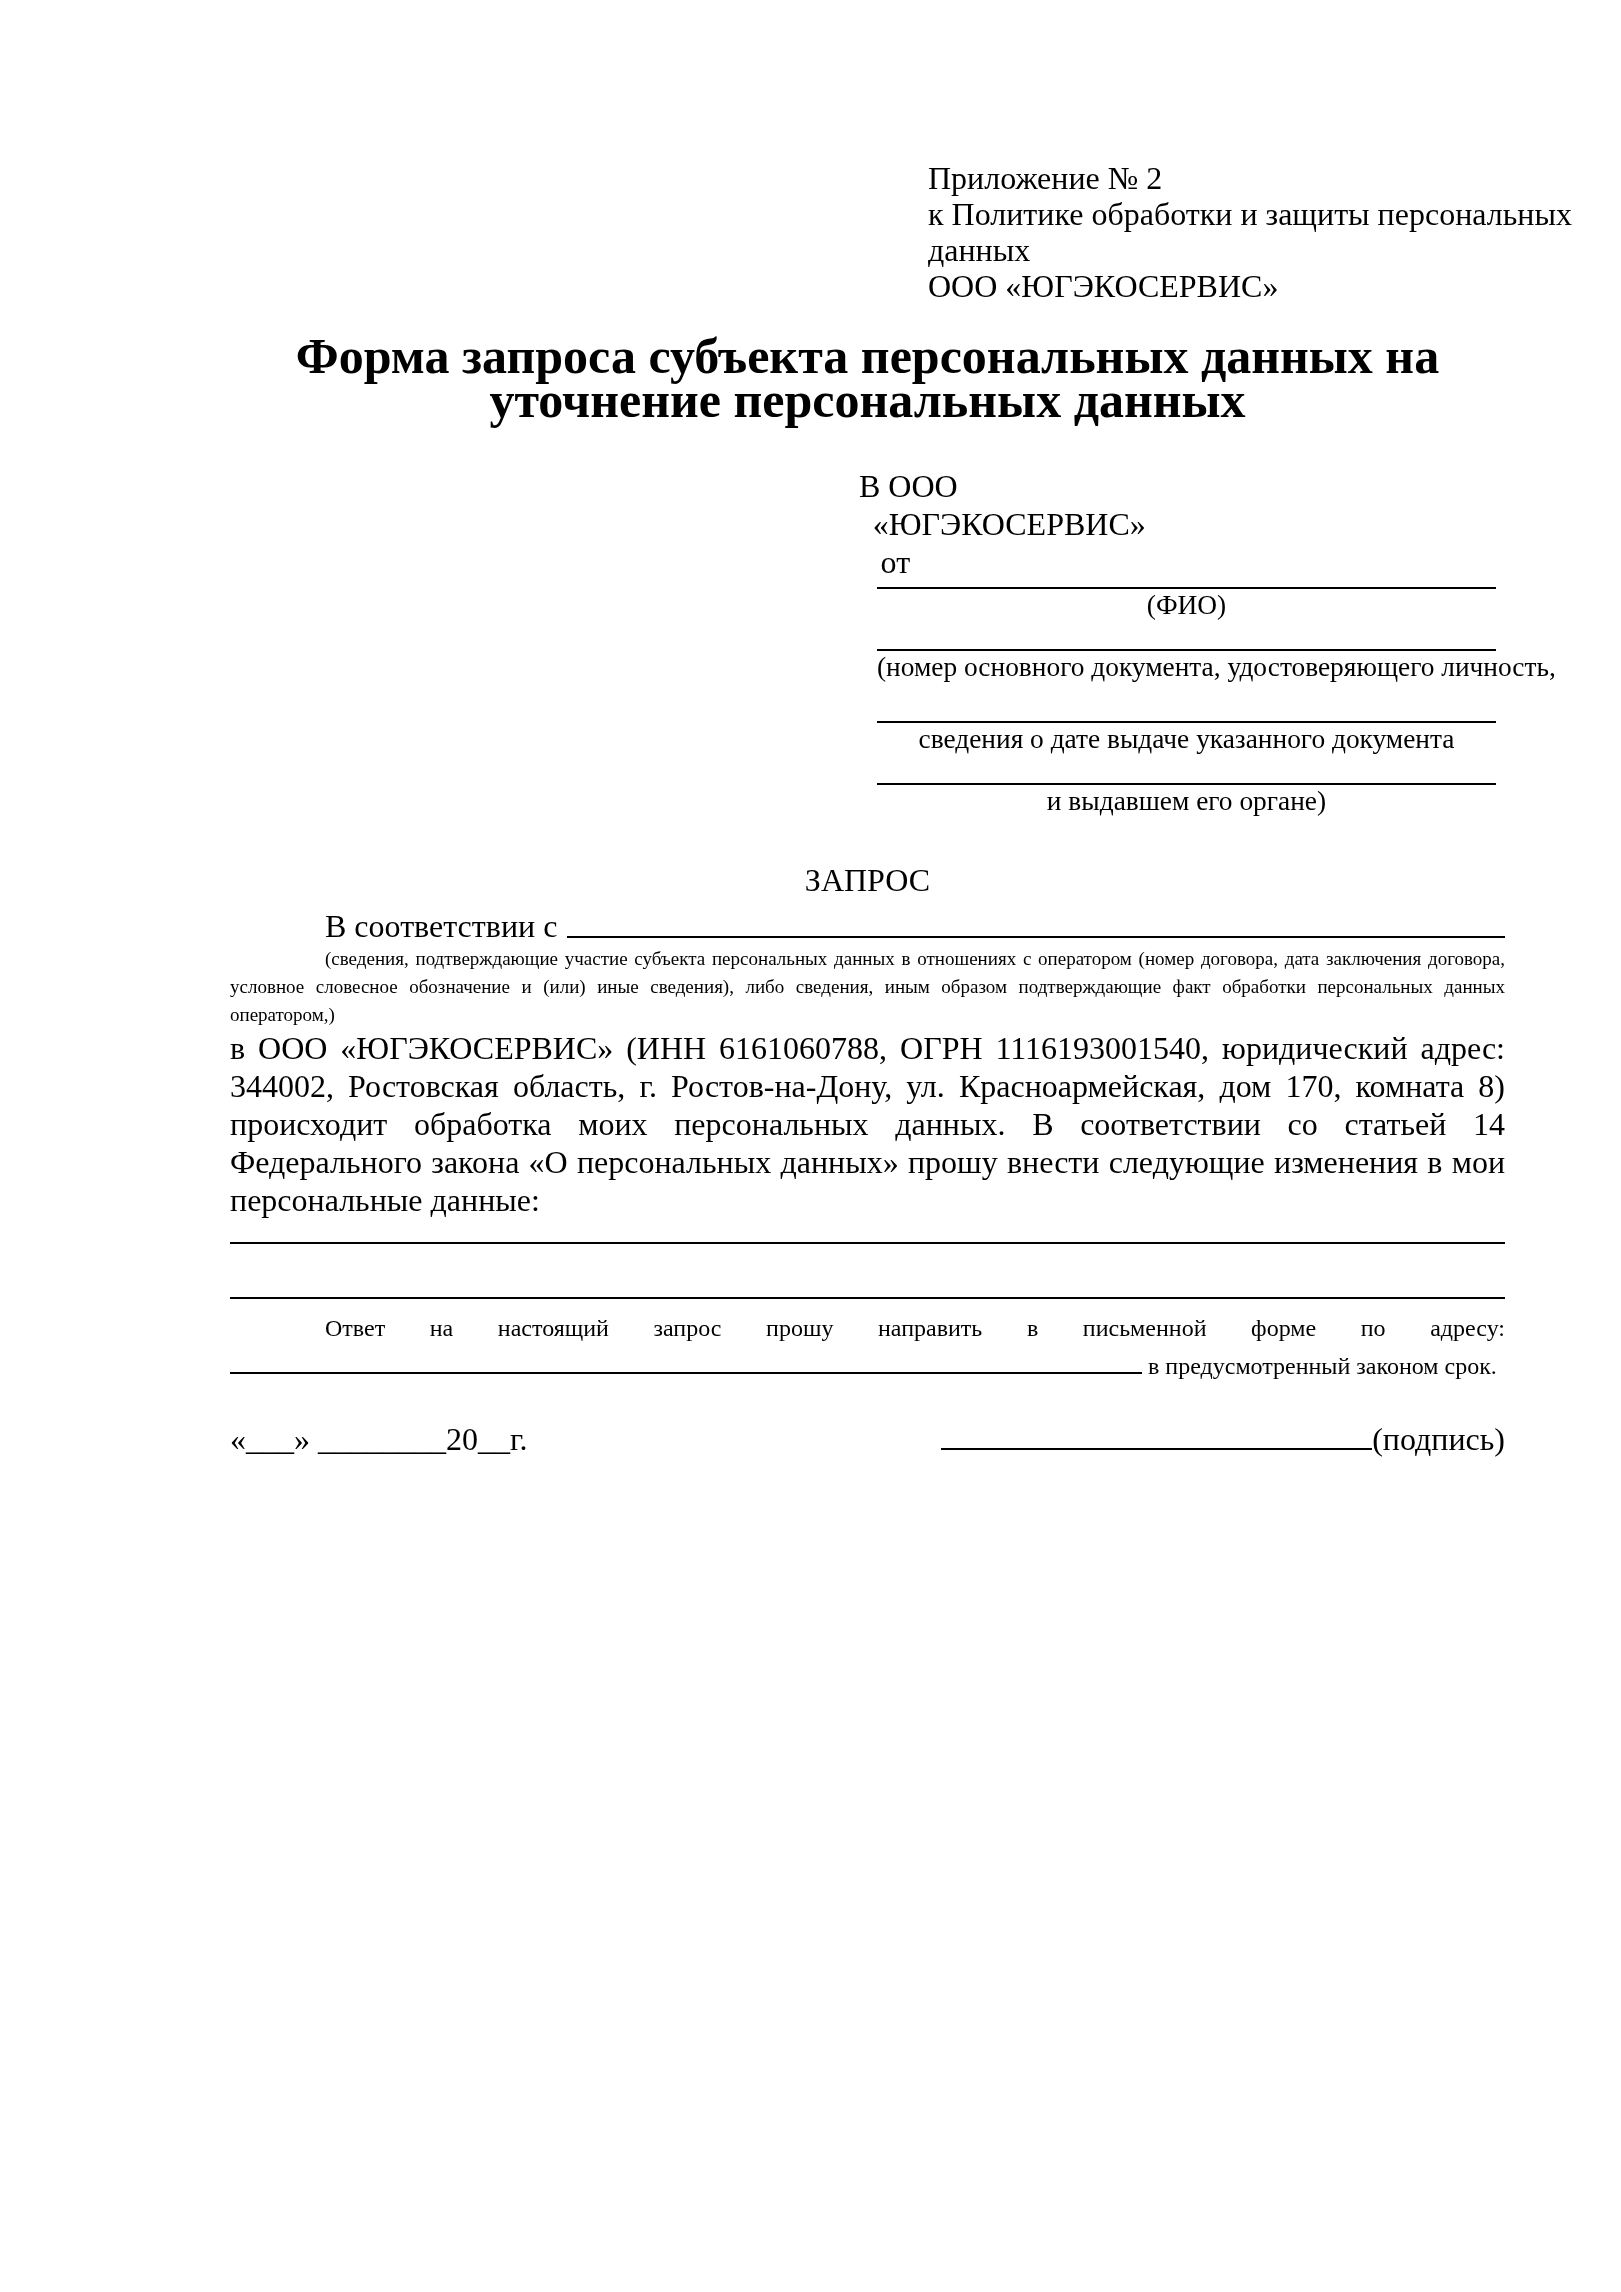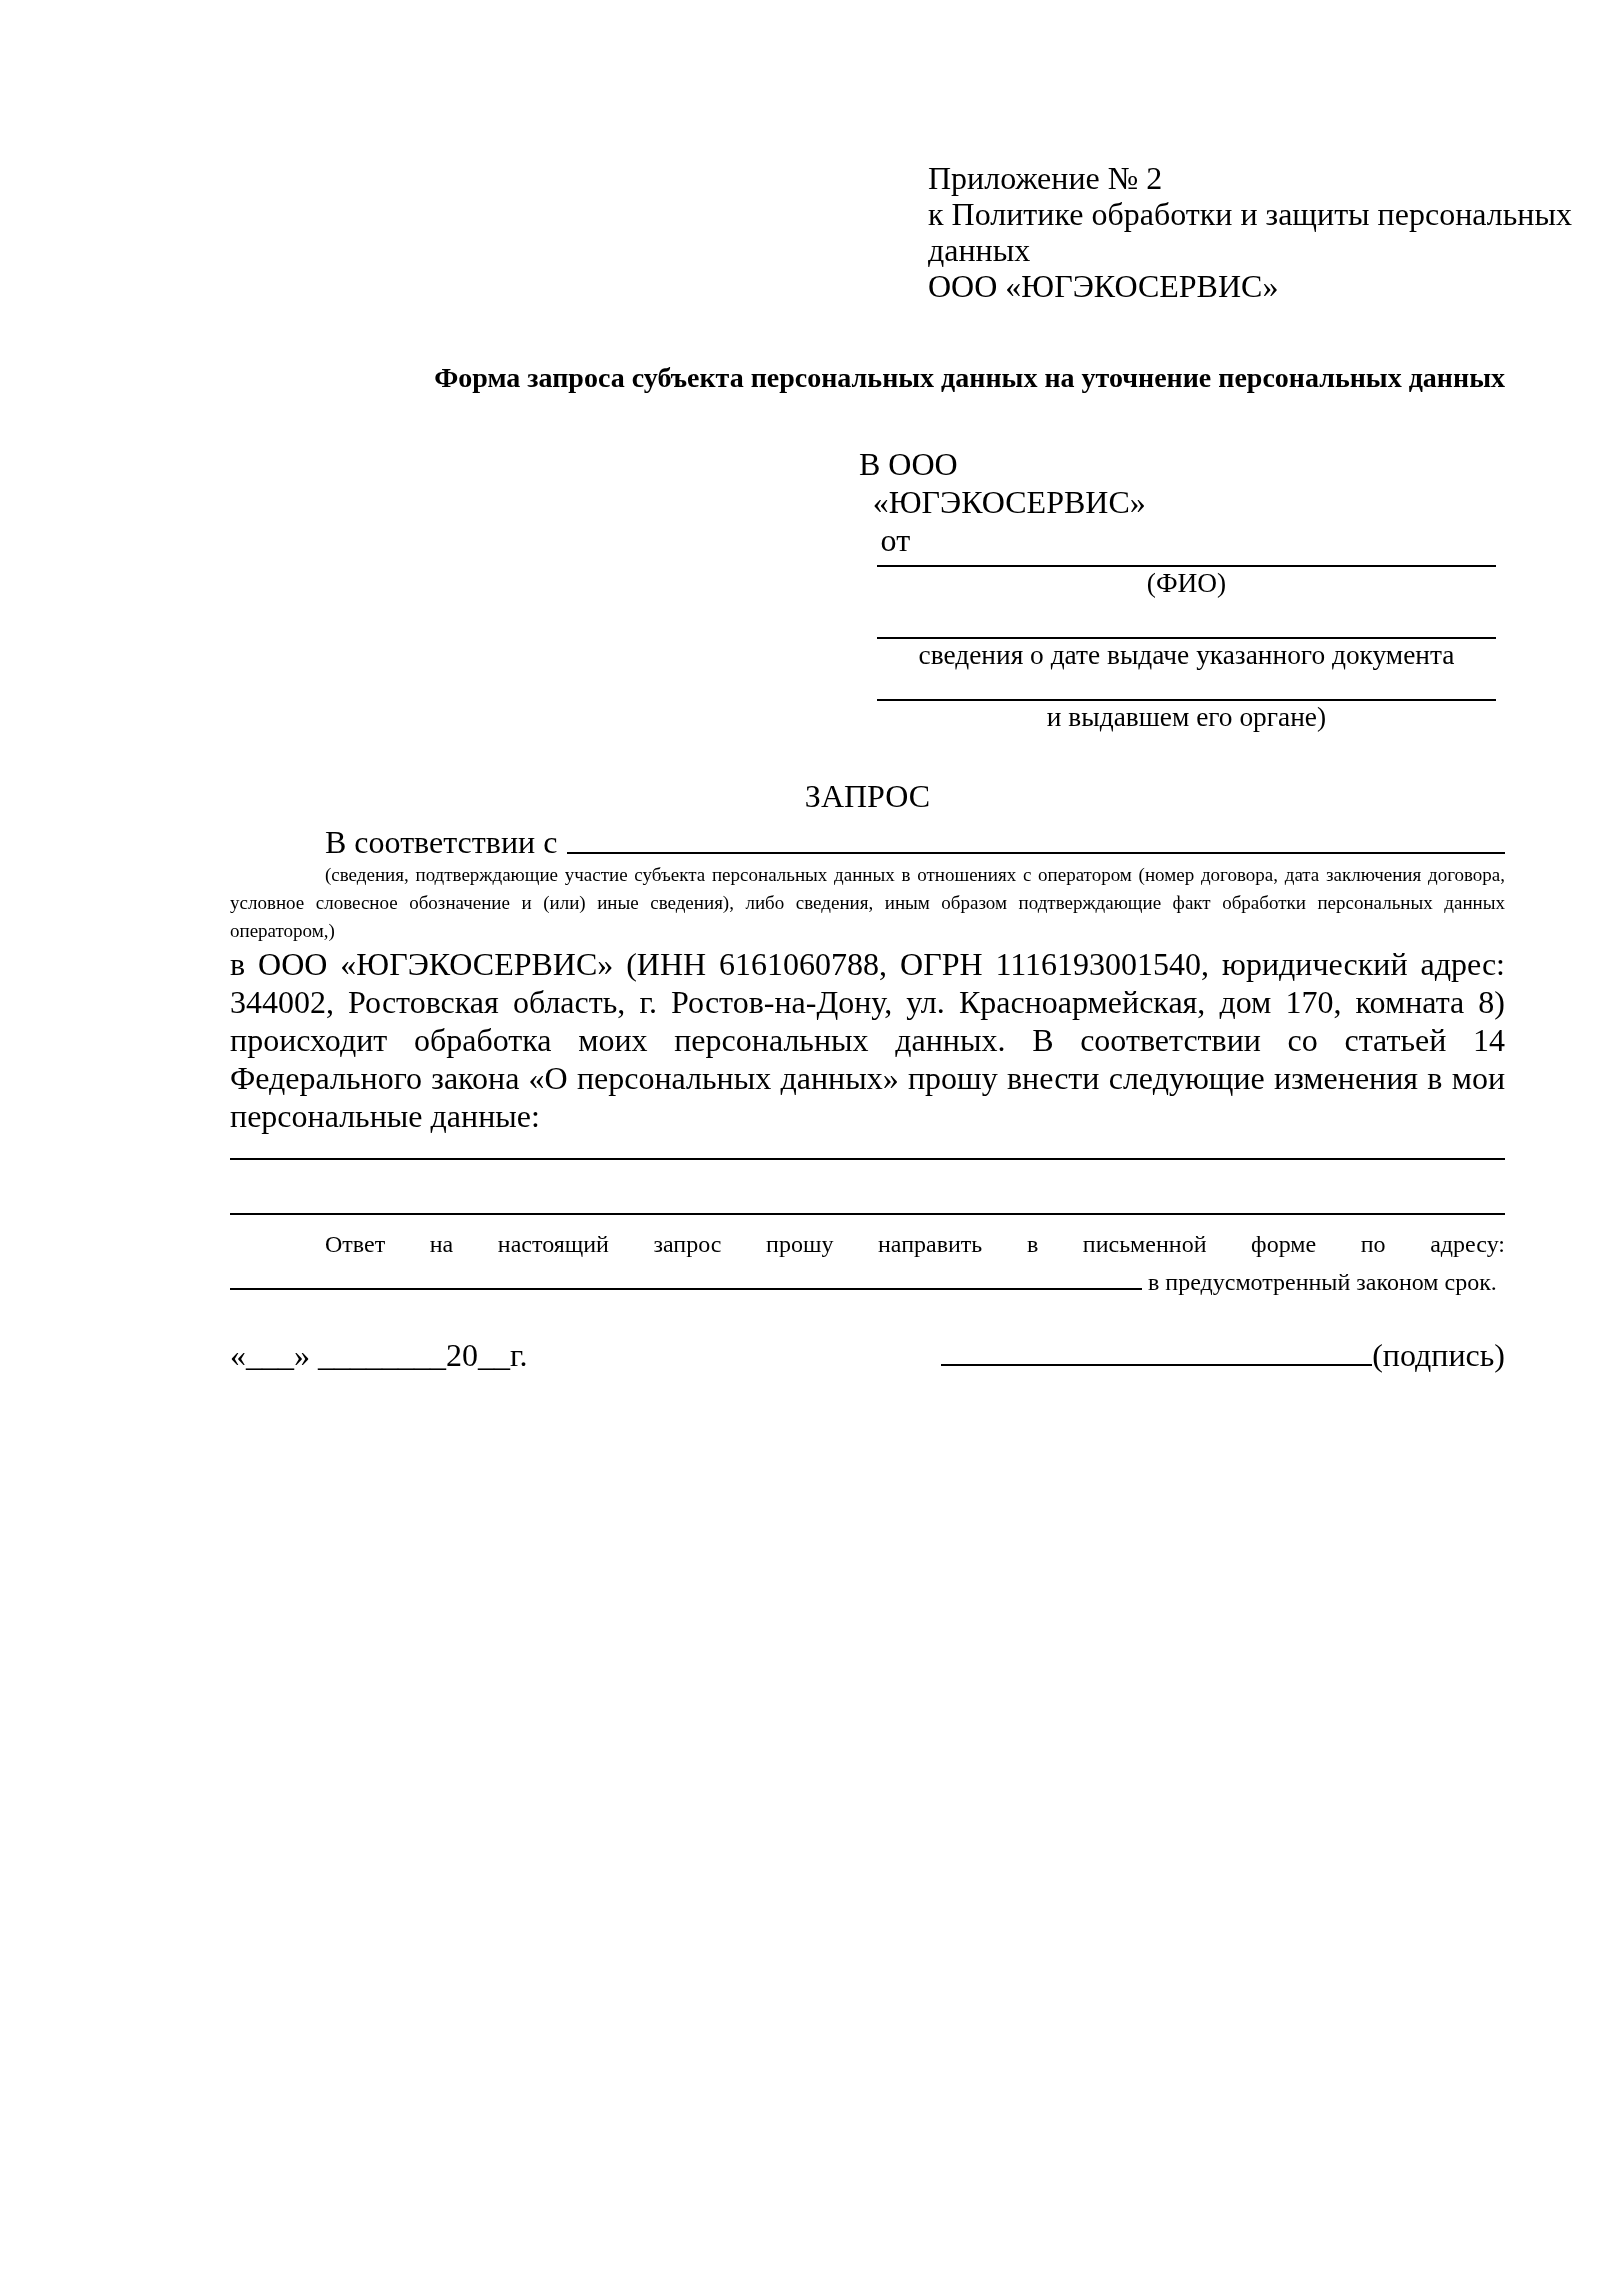--- a/index.html
+++ b/index.html
@@ -15,24 +15,24 @@
     padding: 160px 116px 59px 230px;
     overflow: hidden;
   }
 
   
   .hdr { margin-left: 698px; line-height: 36px; }
   .hdr div { white-space: nowrap; }
 
   
   .title {
-    margin-top: 52px;
-    text-align: right;
+    margin-top: 30px;
+    text-align: center;
     font-weight: bold;
-    font-size: 28px;
+    font-size: 50px;
     line-height: 44px;
   }
 
   
   .addr { margin-top: 45px; margin-left: 629px; line-height: 38px; }
   .addr .l2 { padding-left: 13.7px; }
   .addr .l3 { padding-left: 21.6px; }
 
   
   .field { margin-left: 647px; width: 619px; }
@@ -132,20 +132,24 @@
     <div class="l1">В ООО</div>
     <div class="l2">«ЮГЭКОСЕРВИС»</div>
     <div class="l3">от</div>
   </div>
 
   <div class="field f1">
     <div class="rule"></div>
     <div class="cap">(ФИО)</div>
   </div>
 
+  <div class="field f2">
+    <div class="rule"></div>
+    <div class="cap">(номер основного документа, удостоверяющего личность,</div>
+  </div>
 
   <div class="field f3">
     <div class="rule"></div>
     <div class="cap">сведения о дате выдаче указанного документа</div>
   </div>
 
   <div class="field f4">
     <div class="rule"></div>
     <div class="cap">и выдавшем его органе)</div>
   </div>

